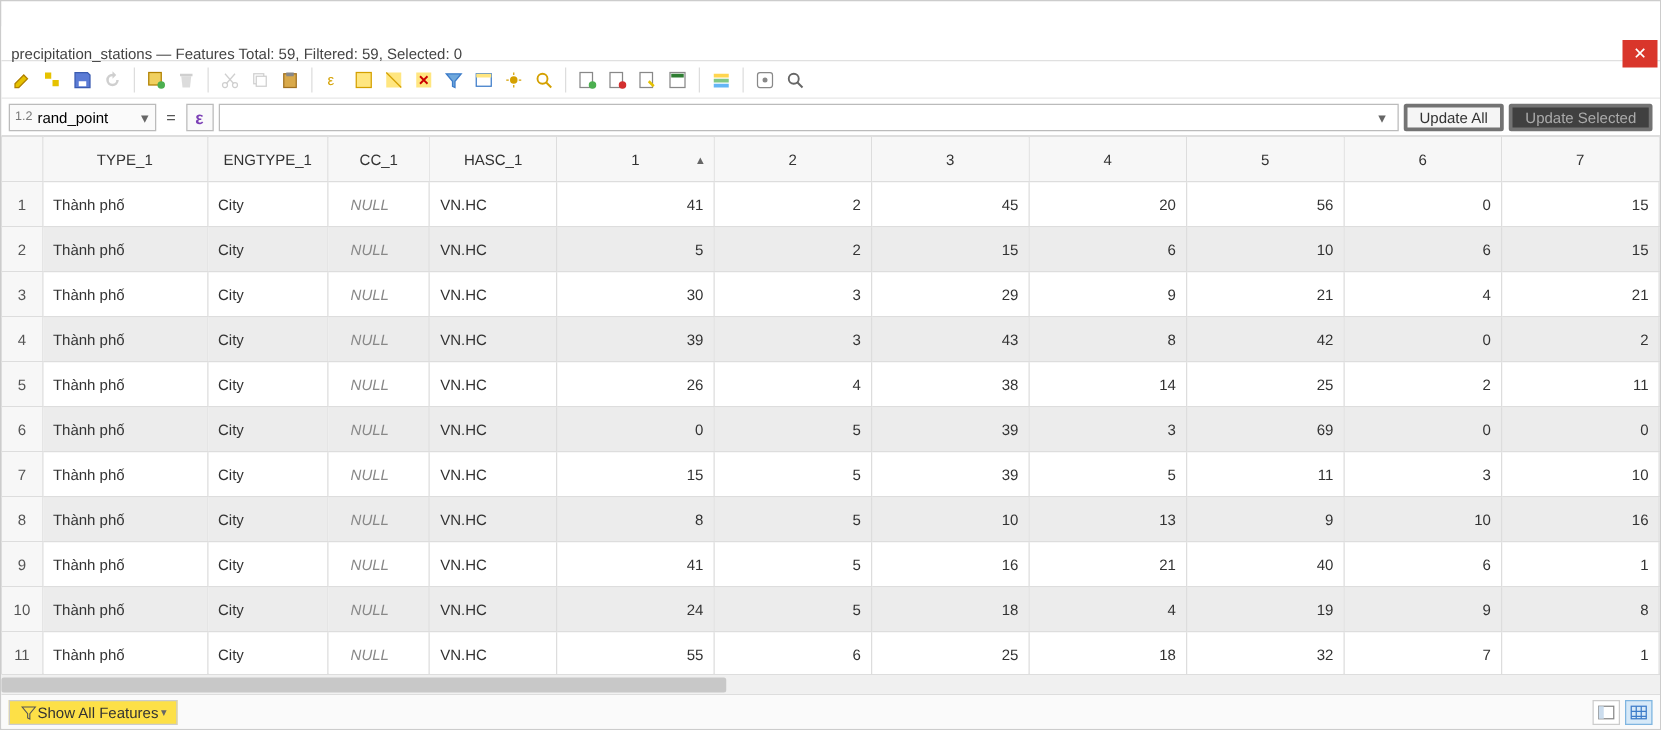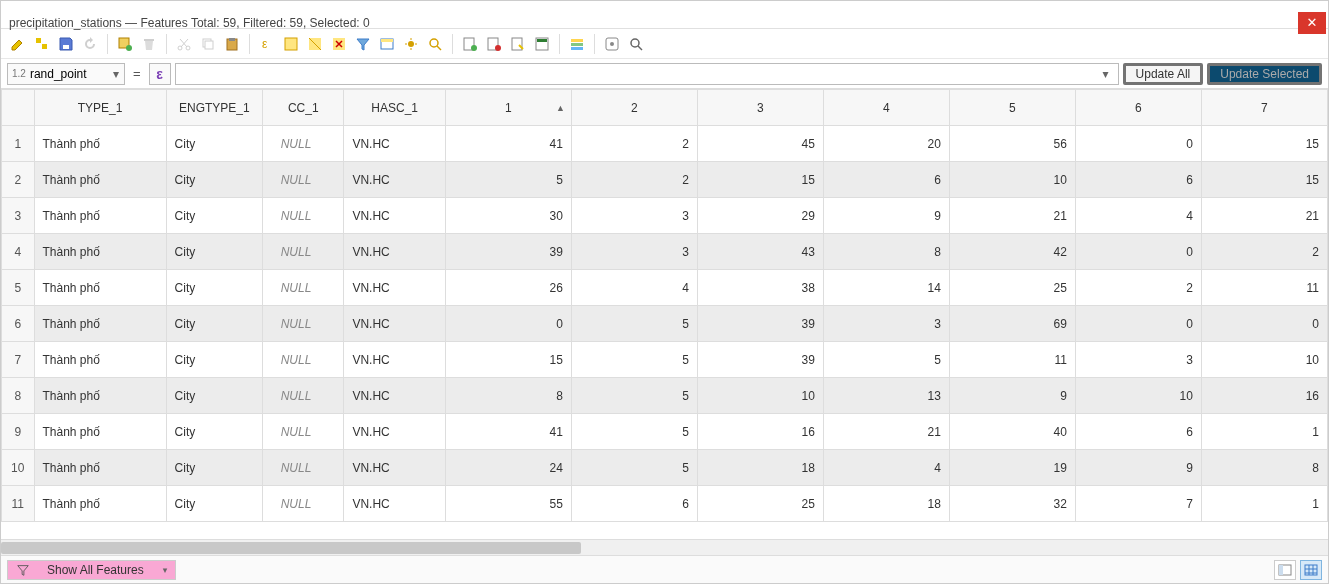--- a/index.html
+++ b/index.html
@@ -1,57 +1,57 @@
 <!DOCTYPE html>
 <html><head>
 <meta charset="utf-8">
 <style>
 * { box-sizing: border-box; margin: 0; padding: 0; }
 body { font-family: "Segoe UI", Tahoma, sans-serif; font-size: 12px; color: #333; background: #fff; width: 1329px; height: 584px; overflow: hidden; display: flex; flex-direction: column; border: 1px solid #ccc; }
 
-.titlebar { height: 28px; display: flex; align-items: center; padding: 16px 0 0 8px; background: #fff; border-bottom: 1px solid #e0e0e0; }
+.titlebar { height: 28px; display: flex; align-items: center; padding: 16px 0 0 8px; background: #fff; border-bottom: 1px solid #e0e0e0; margin-top: 20px; }
 .titlebar .title { flex: 1; font-size: 12px; color: #444; }
 .titlebar .close { width: 28px; height: 22px; background: #d9362b; color: #fff; display: flex; align-items: center; justify-content: center; font-size: 13px; cursor: pointer; margin-right: 2px; }
 
 .toolbar { height: 30px; display: flex; align-items: center; padding: 2px 6px; gap: 2px; border-bottom: 1px solid #e8e8e8; }
 .toolbar .sep { width: 1px; height: 20px; background: #ddd; margin: 0 4px; }
 .tbtn { width: 22px; height: 22px; display: flex; align-items: center; justify-content: center; cursor: pointer; border-radius: 2px; }
 .tbtn svg { width: 16px; height: 16px; }
 
 .exprbar { height: 30px; display: flex; align-items: center; padding: 2px 6px; gap: 4px; border-bottom: 1px solid #ddd; }
 .fieldsel { display: flex; align-items: center; border: 1px solid #bbb; height: 22px; background: #fafafa; }
 .fieldsel .prefix { font-size: 10px; color: #777; padding: 0 4px; }
 .fieldsel input { border: none; background: transparent; width: 78px; font-size: 12px; outline: none; }
 .fieldsel .dd { width: 16px; text-align: center; color: #666; cursor: pointer; }
 .eq { padding: 0 4px; color: #555; font-size: 13px; }
 .eps { width: 22px; height: 22px; border: 1px solid #bbb; display: flex; align-items: center; justify-content: center; font-size: 14px; color: #7b3fb5; font-weight: bold; cursor: pointer; background: #fafafa; }
 .exprinput { flex: 1; height: 22px; border: 1px solid #bbb; padding: 0 4px; display: flex; align-items: center; background: #fff; }
 .exprinput input { flex: 1; border: none; outline: none; font-size: 12px; }
 .exprinput .dd { width: 16px; text-align: center; color: #666; cursor: pointer; }
 .btn { height: 22px; padding: 0 10px; border: 3px solid #737373; background: #f5f5f5; font-size: 12px; cursor: pointer; display: flex; align-items: center; border-radius: 2px; }
-.btn.disabled { color: #aaa; background: #0c4a6e; cursor: default; }
+.btn.disabled { color: #aaa; background: #404040; cursor: default; }
 
 .tablewrap { flex: 1; overflow: auto; position: relative; }
 table { border-collapse: collapse; width: 100%; table-layout: fixed; }
 th, td { border: 1px solid #ddd; height: 36px; padding: 0 8px; font-size: 12px; overflow: hidden; white-space: nowrap; }
 th { background: #f7f7f7; font-weight: normal; color: #333; position: sticky; top: 0; text-align: center; }
 th.rowhead, td.rowhead { width: 32px; background: #f7f7f7; text-align: center; color: #555; position: sticky; left: 0; }
 th.sortcol { position: relative; }
 th.sortcol .sortarrow { position: absolute; right: 6px; top: 50%; transform: translateY(-50%); font-size: 9px; color: #666; }
 td.txt { text-align: left; }
 td.num { text-align: right; }
 td.null { color: #888; font-style: italic; text-align: right; padding-right: 32px;}
 tbody tr:nth-child(even) td:not(.rowhead) { background: #ececec; }
 tbody tr:nth-child(odd) td:not(.rowhead) { background: #fff; }
 
 .hscroll { height: 16px; border-top: 1px solid #ddd; background: #f0f0f0; position: relative; }
 .hscroll .thumb { position: absolute; left: 0; top: 2px; height: 12px; width: 580px; background: #c8c8c8; border-radius: 2px; }
 
 .statusbar { height: 28px; display: flex; align-items: center; padding: 0 6px; border-top: 1px solid #ddd; background: #fafafa; }
-.statusbar .filterbtn { display: flex; align-items: center; gap: 17px; border: 1px solid #ccc; padding: 2px 8px; cursor: pointer; background: #f9a8d4; }
+.statusbar .filterbtn { display: flex; align-items: center; gap: 0; border: 1px solid #ccc; padding: 2px 8px; cursor: pointer; background: #fde047; }
 .statusbar .filterbtn .dd { font-size: 9px; color: #666; margin-left: 2px; }
 .statusbar .spacer { flex: 1; }
 .statusbar .viewbtn { width: 22px; height: 20px; border: 1px solid #ccc; margin-left: 4px; display: flex; align-items: center; justify-content: center; cursor: pointer; background: #fff; }
 .statusbar .viewbtn.active { background: #d6e9f8; border-color: #7fb5e0; }
 
 col.c-row { width: 32px; }
 col.c-type1 { width: 130px; }
 col.c-eng { width: 95px; }
 col.c-cc { width: 80px; }
 col.c-hasc { width: 100px; }

